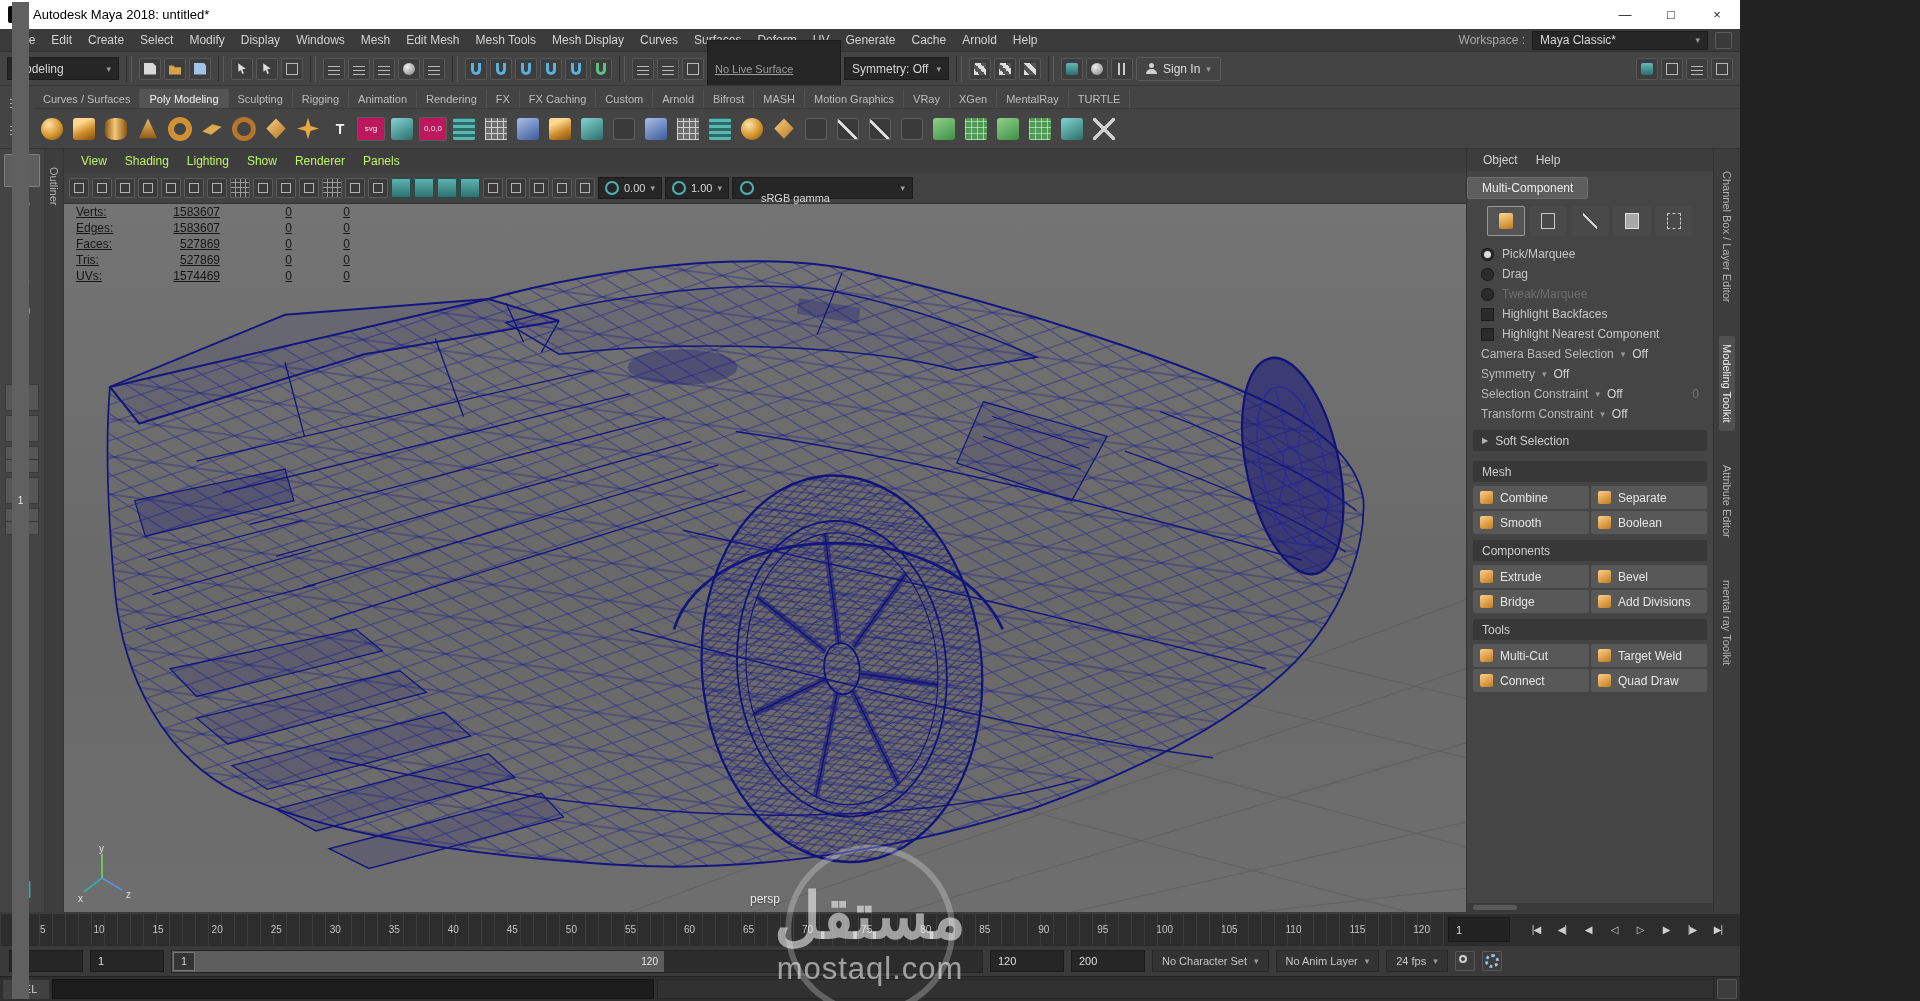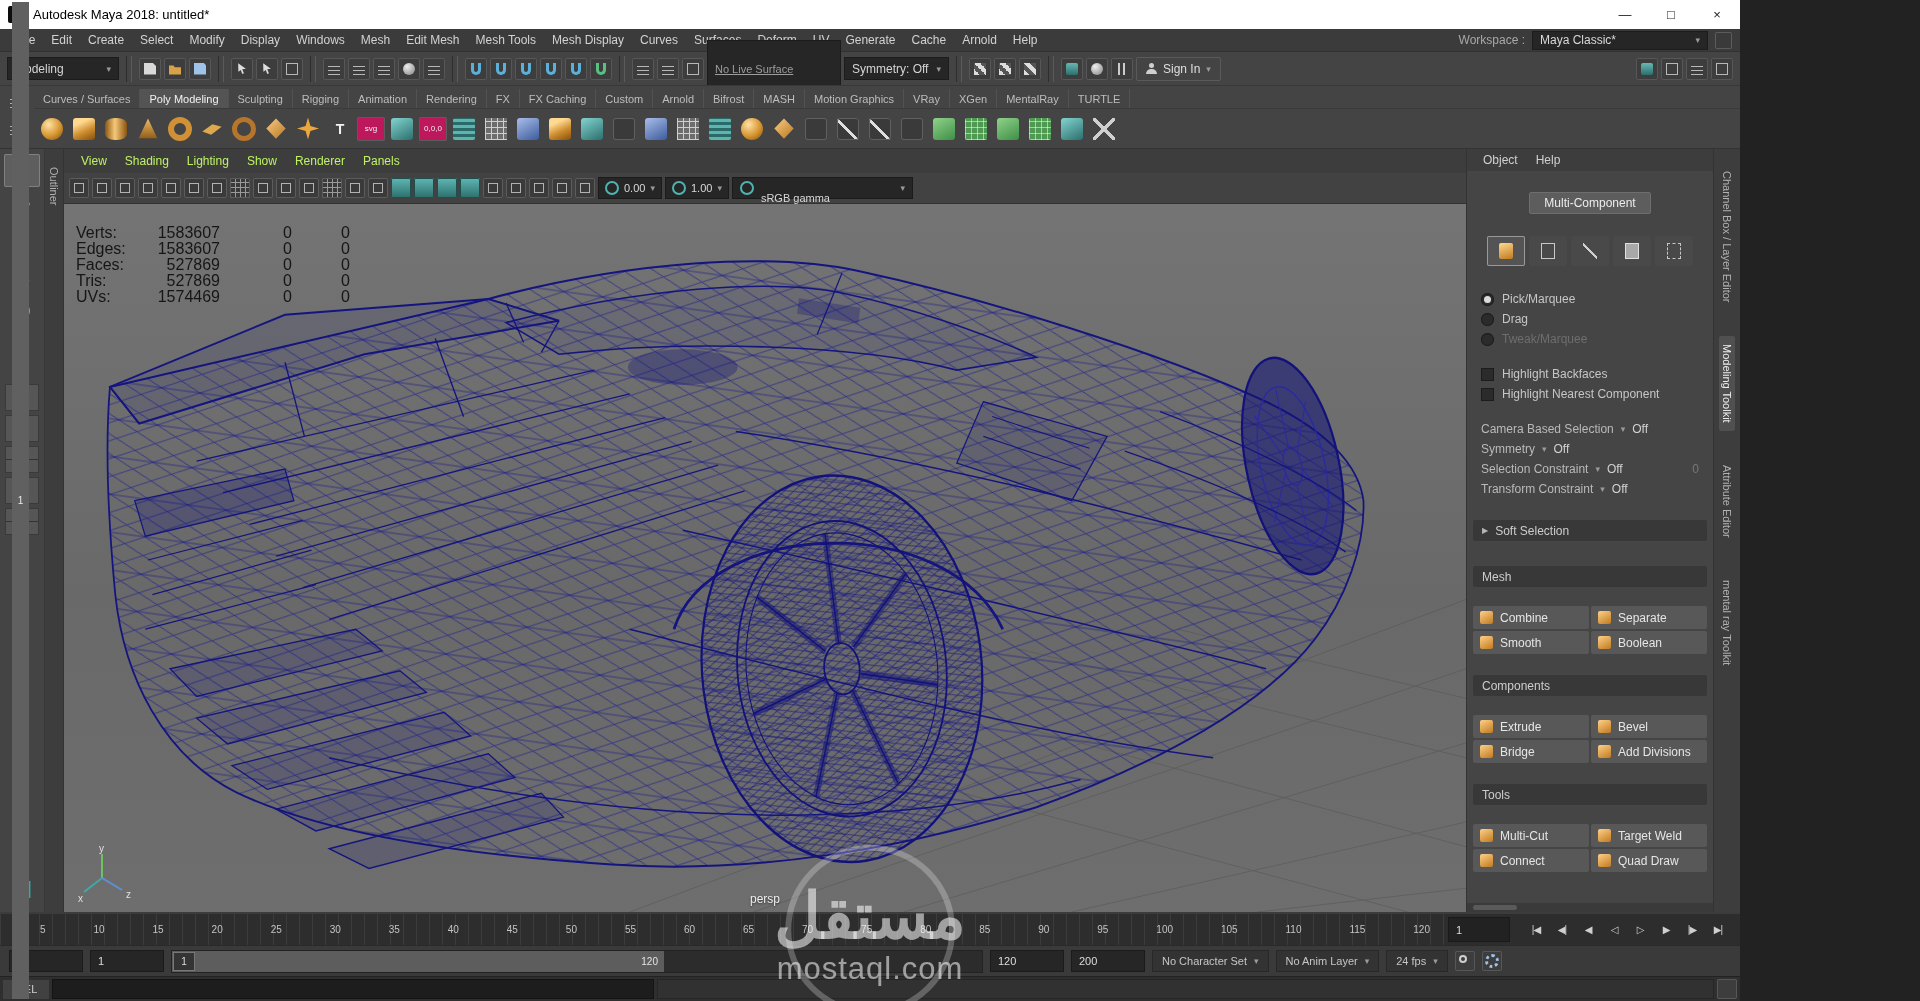--- a/index.html
+++ b/index.html
@@ -105,21 +105,21 @@
   .pt-dark::after{content:"";position:absolute;inset:5px;border:1px solid #b2b2b2;}
   .pt-teal{background:linear-gradient(#5fb7b3,#2c6f6c);box-shadow:inset 0 0 0 1px #1f4f4d;}
   .pt-grid{background-color:#3a3a3a;background-image:repeating-linear-gradient(90deg,#9a9a9a 0 1px,transparent 1px 5px),repeating-linear-gradient(0deg,#9a9a9a 0 1px,transparent 1px 5px);box-shadow:inset 0 0 0 1px #5c5c5c;}
   .pt-num{height:20px;background:#262626;border:1px solid #1b1b1b;color:#d8d8d8;font-size:11px;display:flex;align-items:center;gap:5px;padding:0 6px;}
   .dotic{width:10px;height:10px;border-radius:50%;border:2px solid #4fb3af;flex:none;}
   .pt-sel{min-width:165px;height:20px;background:#262626;border:1px solid #1b1b1b;color:#d8d8d8;font-size:11px;display:flex;align-items:center;gap:7px;padding:0 7px;}
   .pt-sel .txt{flex:1;margin-top:19px;}
 
   .canvas{flex:1;position:relative;background:linear-gradient(#747474,#696969 55%,#6e6e6e);overflow:hidden;}
   .canvas svg.car{position:absolute;inset:0;width:100%;height:100%;}
-  .hud{position:absolute;top:21px;left:12px;font-size:16px;color:#161616;line-height:16px;font-weight:bold;}
+  .hud{position:absolute;top:0;left:12px;font-size:12px;color:#161616;line-height:16px;font-weight:bold;text-decoration:underline;}
   .hud-row{display:flex;}
   .hud-label{width:52px;font-weight:normal;}
   .hud-total{width:92px;text-align:right;font-weight:normal;}
   .hud-a{width:72px;text-align:right;font-weight:normal;}
   .hud-b{width:58px;text-align:right;font-weight:normal;}
   .persp-label{position:absolute;bottom:6px;left:50%;transform:translateX(-50%);color:#ededed;font-size:12px;text-shadow:0 1px 2px rgba(0,0,0,.55);}
   .axis{position:absolute;left:12px;bottom:8px;width:64px;height:60px;font-size:10px;}
 
   
   .timeslider{height:31px;background:#2d2d2d;display:flex;align-items:stretch;flex:none;border-top:2px solid #3c3c3c;}
@@ -141,24 +141,24 @@
   .i-key::after{border:2px solid #cfcfcf;border-radius:50%;inset:4px 8px 8px 4px;box-shadow:5px 7px 0 -4px #cfcfcf;}
   .i-gear::after{border:3px dotted #9fc2e8;border-radius:50%;inset:3px;}
 
   
   .commandline{height:24px;background:#2f2f2f;display:flex;align-items:center;gap:3px;padding:0 3px;flex:none;border-top:1px solid #222;}
   .cmd-label{width:46px;height:19px;background:#414141;color:#cfcfcf;font-size:11px;display:flex;align-items:center;justify-content:center;}
   .cmd-input{width:600px;height:18px;background:#1d1d1d;border:1px solid #141414;}
   .cmd-results{flex:1;height:18px;background:#313131;border:1px solid #262626;}
 
   
-  .toolkit{width:246px;background:#454545;border-left:1px solid #333;display:flex;flex-direction:column;flex:none;font-size:12px;overflow:hidden;gap:15px;}
+  .toolkit{width:246px;background:#454545;border-left:1px solid #333;display:flex;flex-direction:column;flex:none;font-size:12px;overflow:hidden;}
   .tk-menubar{height:22px;background:#3d3d3d;display:flex;align-items:center;padding:0 8px;gap:2px;}
   .tk-menu{padding:0 8px;color:#d0d0d0;}
-  .tk-moderow{display:flex;justify-content:center;padding:6px 0 4px;}
+  .tk-moderow{display:flex;padding:6px 0 4px;}
   .tk-modebtn{background:#5d5d5d;border:1px solid #6e6e6e;border-radius:2px;color:#ececec;font-size:12px;height:22px;padding:0 14px;font-family:inherit;}
   .tk-comprow{display:flex;justify-content:center;gap:4px;padding:3px 0 8px;}
   .tk-comp{width:38px;height:30px;background:#494949;border-radius:2px;position:relative;}
   .tk-comp.active{box-shadow:inset 0 0 0 1px #999;background:#545454;}
   .tk-comp::after{content:"";position:absolute;inset:7px 12px;}
   .m-obj::after{background:linear-gradient(160deg,#ffd98f,#bf7a1f);border-radius:2px;}
   .m-vtx::after{border:1px solid #c8c8c8;}
   .m-edg::after{background:linear-gradient(45deg,transparent 44%,#d0d0d0 44% 56%,transparent 56%);}
   .m-fac::after{background:#a8a8a8;box-shadow:inset 0 0 0 1px #e0e0e0;}
   .m-uv::after{border:1px dashed #c8c8c8;}

